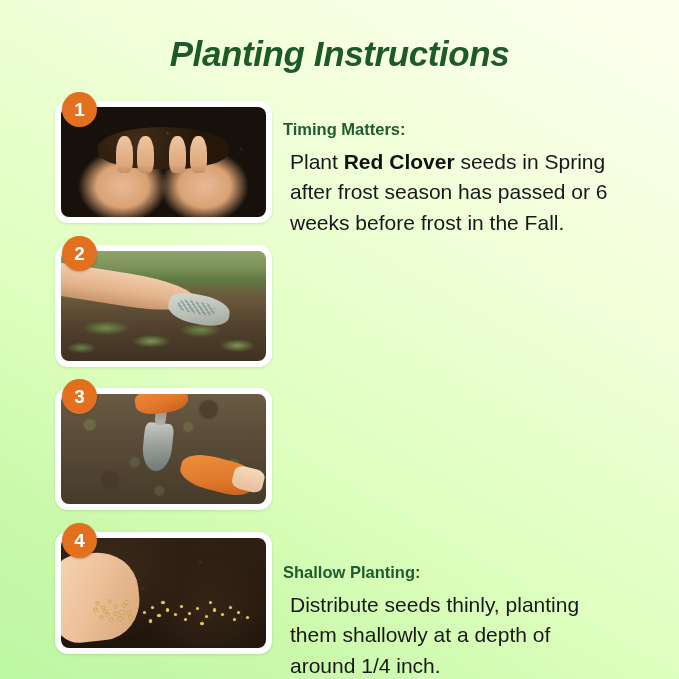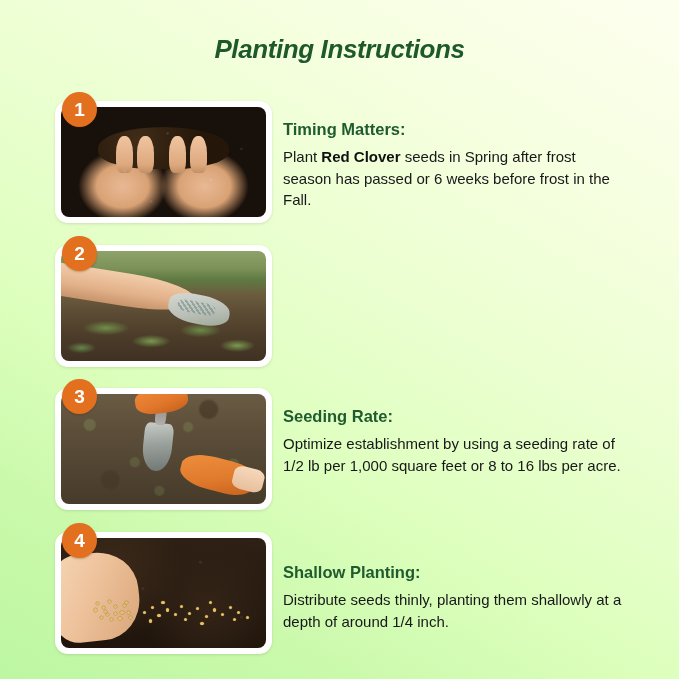--- a/index.html
+++ b/index.html
@@ -35,21 +35,21 @@
   .title-wrap {
     position: absolute;
     top: 34px;
     left: 0;
     width: 679px;
     text-align: center;
   }
   .page-title {
     display: inline-block;
     font-family: "Liberation Sans", sans-serif;
-    font-size: 26px;
+    font-size: 35px;
     font-weight: bold;
     font-style: italic;
     letter-spacing: -0.4px;
     color: #1d5a27;
     text-shadow: 0 1px 0 rgba(255,255,255,0.55);
     white-space: nowrap;
   }
 
   
   .steps {
@@ -320,24 +320,24 @@
     top: 0;
   }
   .step-heading {
     font-size: 16.5px;
     font-weight: bold;
     color: #1f5b2e;
     margin: 0 0 6px 0;
     line-height: 1.2;
   }
   .step-body {
-    font-size: 15px;
+    font-size: 21px;
     line-height: 1.45;
     color: #18181a;
-    margin: 0;
+    margin: 7px;
   }
   .step-body b {
     font-weight: bold;
     color: #111;
   }
 
   
   .step-1 .text-col { top: 28px; }
   .step-2 .text-col { top: 38px; }
   .step-3 .text-col { top: 28px; }
@@ -391,24 +391,20 @@
 
     <div class="step step-3">
       <div class="card">
         <div class="photo p3">
           <div class="trowel"></div>
           <div class="glove3a"></div>
           <div class="glove3b"></div>
         </div>
       </div>
       <div class="badge">3</div>
-      <div class="text-col">
-        <p class="step-heading">Seeding Rate:</p>
-        <p class="step-body"><span>Optimize establishment by using a seeding rate of 1/2 lb per 1,000 square feet or 8 to 16 lbs per acre.</span></p>
-      </div>
     </div>
 
     <div class="step step-4">
       <div class="card">
         <div class="photo p4">
           <div class="palm4"></div>
           <div class="seeds">
               <b style="left: 17%; top: 58%;"></b>
               <b style="left: 20%; top: 62%;"></b>
               <b style="left: 23%; top: 56%;"></b>

